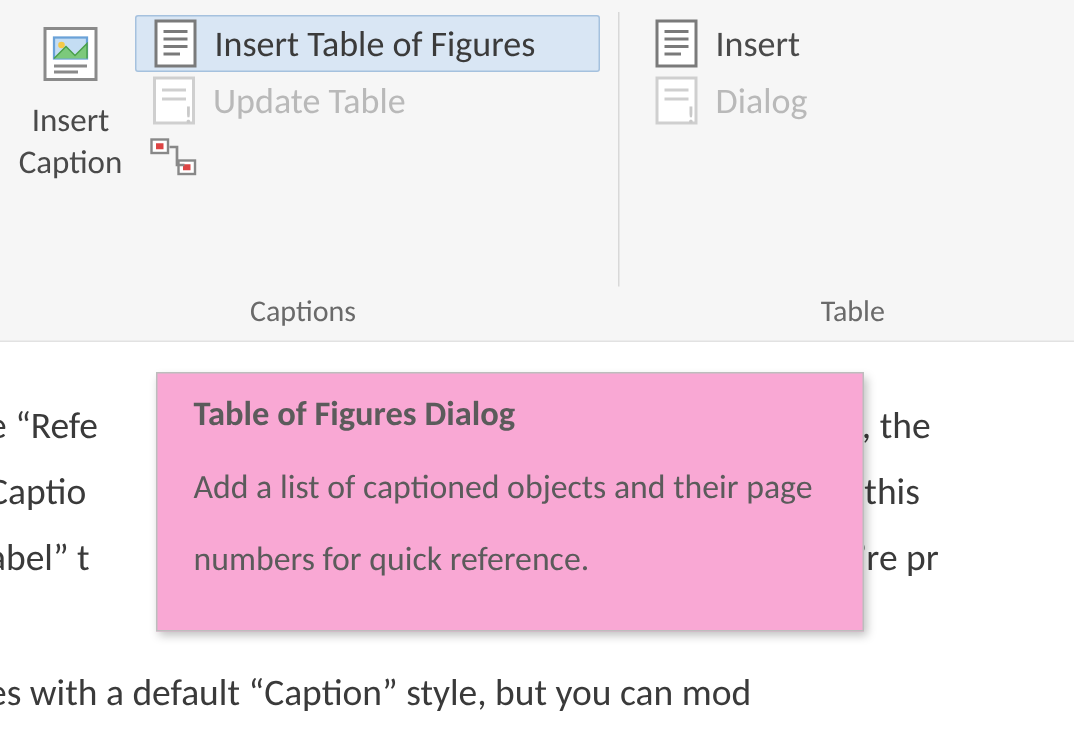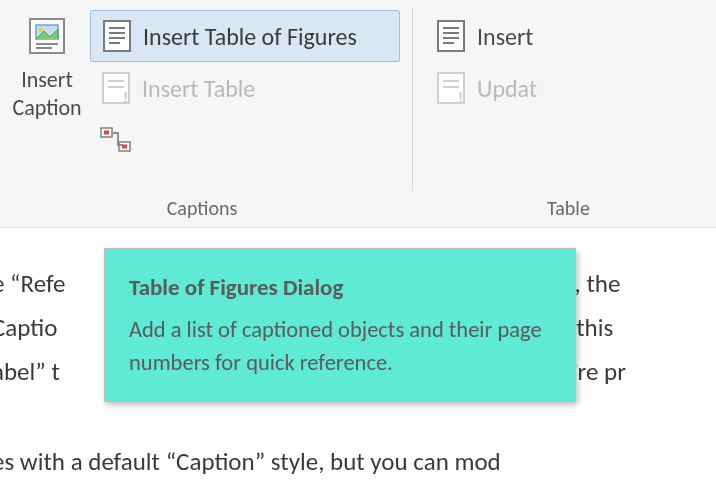--- a/index.html
+++ b/index.html
@@ -63,21 +63,21 @@
   
   .smallstack {
     display: flex;
     flex-direction: column;
     justify-content: flex-start;
     padding-top: 6px;
   }
   .smallbtn {
     display: flex;
     align-items: center;
-    height: 52px;
+    height: 38px;
     padding: 4px 10px 4px 8px;
     border-radius: 2px;
     min-width: 310px;
     cursor: default;
   }
   .smallbtn.narrow { min-width: 0; }
   .smallbtn .icon-slot { width: 36px; height: 36px; display: flex; align-items: center; justify-content: center; flex-shrink: 0; }
   .smallbtn .smalllabel {
     font-size: 24px;
     color: #4a4a4a;
@@ -90,35 +90,35 @@
     background: #d9e6f4;
   }
   .smallbtn.selected .smalllabel { color: #3b3b3b; }
 
   
   .tooltip {
     position: absolute;
     left: 104px;
     top: 248px;
     width: 472px;
-    background: #5eead4;
+    background: #f9a8d4;
     border: 1px solid #bdbdbd;
     box-shadow: 2px 3px 6px rgba(0,0,0,0.25);
-    padding: 24px 20px 22px 24px;
+    padding: 13px 20px 22px 24px;
   }
   .tooltip .tt-title {
     color: #5b5b5b;
     font-weight: 600;
     font-size: 23px;
     margin-bottom: 12px;
   }
   .tooltip .tt-body {
     color: #5b5b5b;
     font-size: 22.5px;
-    line-height: 33px;
+    line-height: 48px;
   }
 
   
   .doc {
     position: absolute;
     left: -8px;
     top: 262px;
     font-size: 25px;
     color: #3a3a3a;
     line-height: 44px;
@@ -176,21 +176,21 @@
         </div>
         <div class="smallbtn disabled">
           <div class="icon-slot">
             <svg width="30" height="34" viewBox="0 0 30 34">
               <rect x="2" y="2" width="26" height="30" fill="#fff" stroke="#cfcfcf" stroke-width="2"></rect>
               <line x1="7" y1="10" x2="23" y2="10" stroke="#cfcfcf" stroke-width="2"></line>
               <line x1="7" y1="16" x2="23" y2="16" stroke="#cfcfcf" stroke-width="2"></line>
               <text x="22" y="32" font-size="16" fill="#c9c9c9" font-weight="bold">!</text>
             </svg>
           </div>
-          <div class="smalllabel">Insert Table</div>
+          <div class="smalllabel">Update Table</div>
         </div>
         <div class="smallbtn">
           <div class="icon-slot">
             <svg width="34" height="30" viewBox="0 0 34 30">
               <rect x="2" y="3" width="11" height="9" fill="#fff" stroke="#888" stroke-width="1.6"></rect>
               <rect x="5" y="5.5" width="5" height="4" fill="#d44"></rect>
               <rect x="20" y="17" width="11" height="9" fill="#fff" stroke="#888" stroke-width="1.6"></rect>
               <rect x="23" y="19.5" width="5" height="4" fill="#d44"></rect>
               <path d="M14 8 L19 8 L19 20 L24 20" stroke="#888" stroke-width="1.8" fill="none"></path>
             </svg>
@@ -220,21 +220,21 @@
         </div>
         <div class="smallbtn narrow disabled">
           <div class="icon-slot">
             <svg width="30" height="34" viewBox="0 0 30 34">
               <rect x="2" y="2" width="26" height="30" fill="#fff" stroke="#cfcfcf" stroke-width="2"></rect>
               <line x1="7" y1="10" x2="23" y2="10" stroke="#cfcfcf" stroke-width="2"></line>
               <line x1="7" y1="16" x2="23" y2="16" stroke="#cfcfcf" stroke-width="2"></line>
               <text x="22" y="32" font-size="16" fill="#c9c9c9" font-weight="bold">!</text>
             </svg>
           </div>
-          <div class="smalllabel">Updat</div>
+          <div class="smalllabel">Dialog</div>
         </div>
       </div>
     </div>
     <div class="group-label">Table</div>
   </div>
 </div>
 
 <div class="doc"><span>e “Refe</span><span style="display:inline-block;width:488px"></span><span>n”, the</span>
 <span>Captio</span><span style="display:inline-block;width:494px"></span><span>e; this</span>
 <span>abel” t</span><span style="display:inline-block;width:500px"></span><span>y’re pr</span></div>

